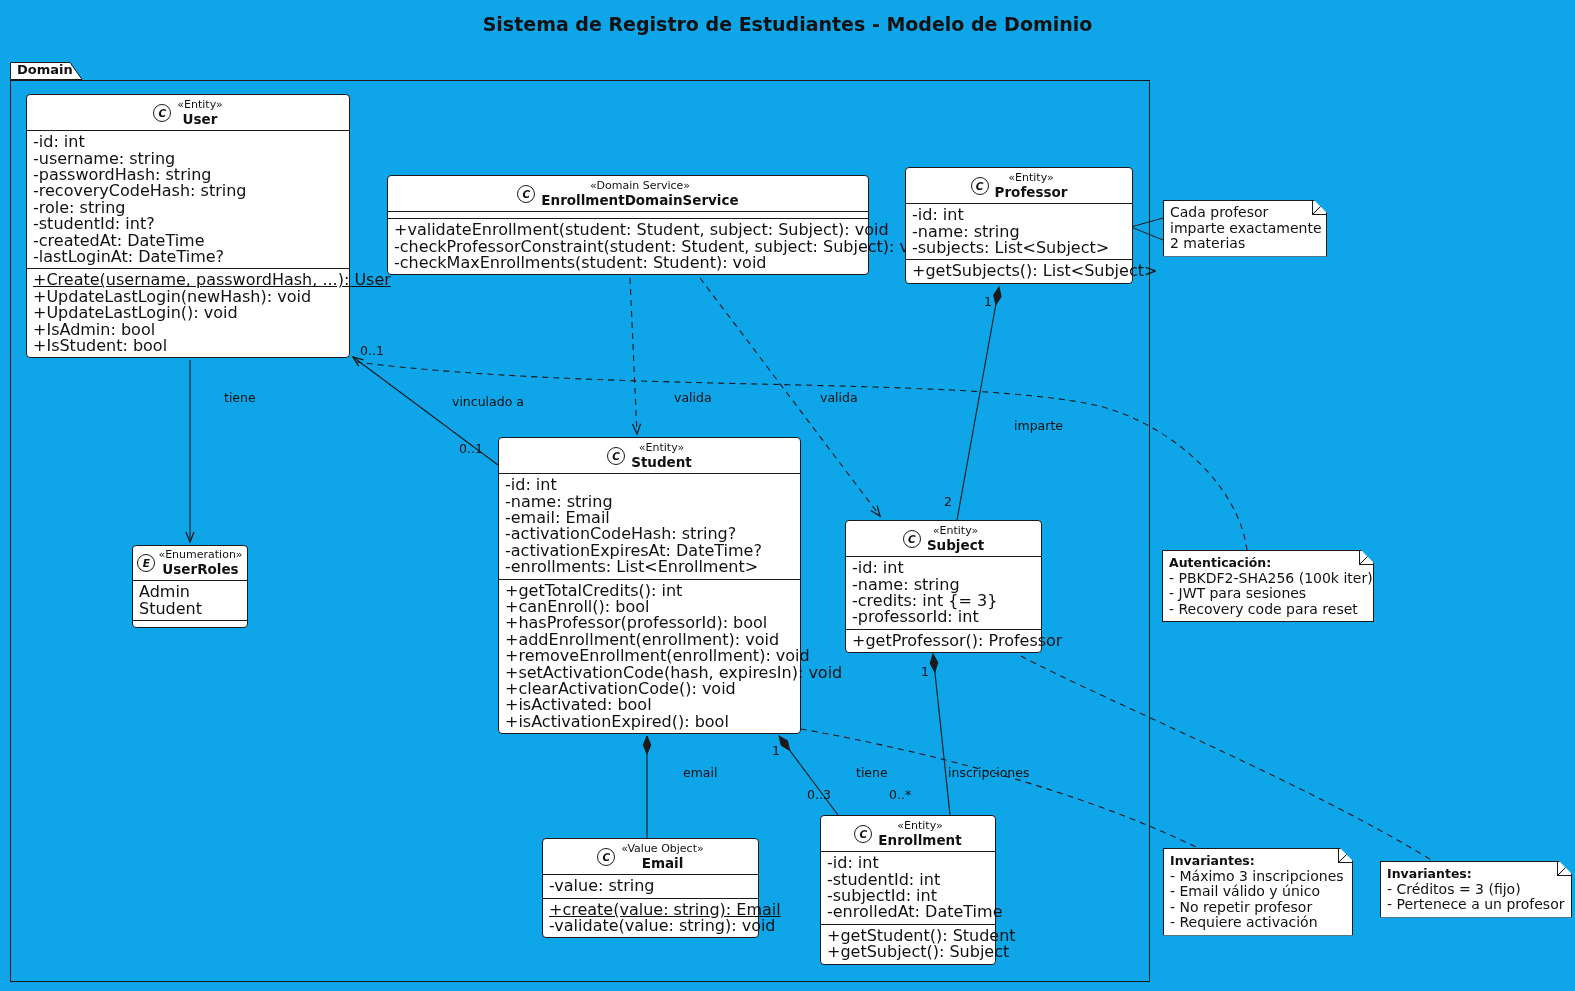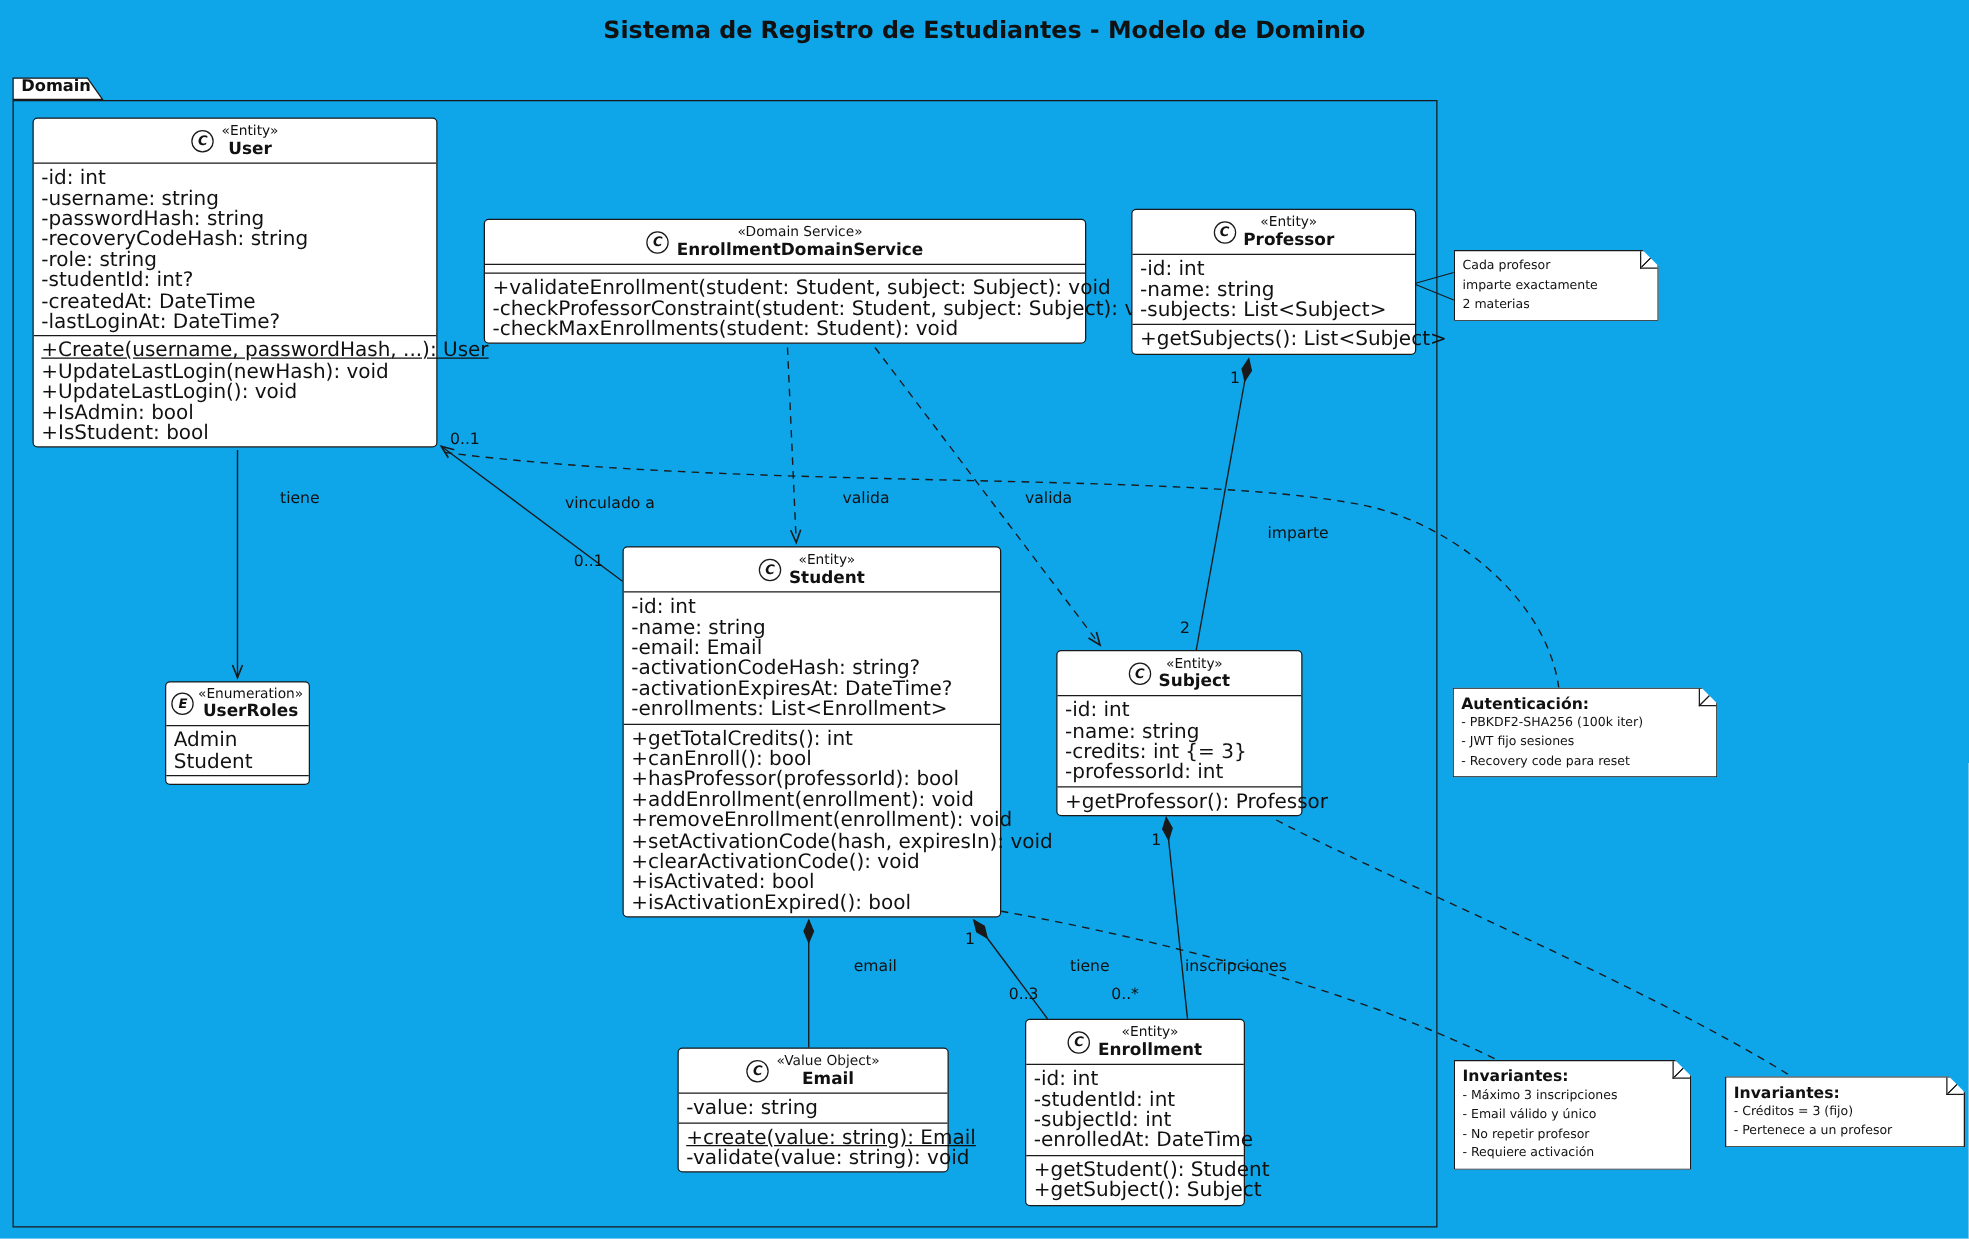--- a/index.html
+++ b/index.html
@@ -23,21 +23,21 @@
   .compartment{border-top:1px solid #1a1a1a;padding:3px 6px 3px 6px;}
   .compartment.empty{height:6px;padding:0;}
   .member{font-size:16px;line-height:16.4px;white-space:nowrap;}
   .member.underline{text-decoration:underline;}
   .note{position:absolute;background:#fff;border:1px solid #1a1a1a;z-index:2;padding:4px 6px;
         clip-path:polygon(0 0,calc(100% - 13px) 0,100% 13px,100% 100%,0 100%);}
   .note::after{content:"";position:absolute;top:0;right:0;width:13px;height:13px;
         border-left:1px solid #1a1a1a;border-bottom:1px solid #1a1a1a;
         background:linear-gradient(135deg,transparent 46%,#1a1a1a 48%,#1a1a1a 52%,transparent 54%);}
   .note-title{font-size:12.5px;font-weight:bold;line-height:15.5px;white-space:nowrap;}
-  .note-line{font-size:10px;line-height:15.5px;white-space:nowrap;}
+  .note-line{font-size:14px;line-height:15.5px;white-space:nowrap;}
   .edge-label{position:absolute;font-size:12.5px;z-index:3;white-space:nowrap;padding-left:32px;}
   .mult{position:absolute;font-size:12.5px;z-index:3;white-space:nowrap;}
 </style>
 </head>
 <body>
 
 <div id="stage">
 
   <div class="diagram-title">Sistema de Registro de Estudiantes - Modelo de Dominio</div>
 
@@ -247,21 +247,21 @@
         <div class="note-line">Cada profesor</div>
         <div class="note-line">imparte exactamente</div>
         <div class="note-line">2 materias</div>
       </div>
   </div>
 
   <div class="note" style="left:1162px;top:550px;width:198px;">
     <div class="note-title">Autenticación:</div>
     <div>
         <div class="note-line">- PBKDF2-SHA256 (100k iter)</div>
-        <div class="note-line">- JWT fijo sesiones</div>
+        <div class="note-line">- JWT para sesiones</div>
         <div class="note-line">- Recovery code para reset</div>
       </div>
   </div>
 
   <div class="note" style="left:1163px;top:848px;width:176px;">
     <div class="note-title">Invariantes:</div>
     <div>
         <div class="note-line">- Máximo 3 inscripciones</div>
         <div class="note-line">- Email válido y único</div>
         <div class="note-line">- No repetir profesor</div>

